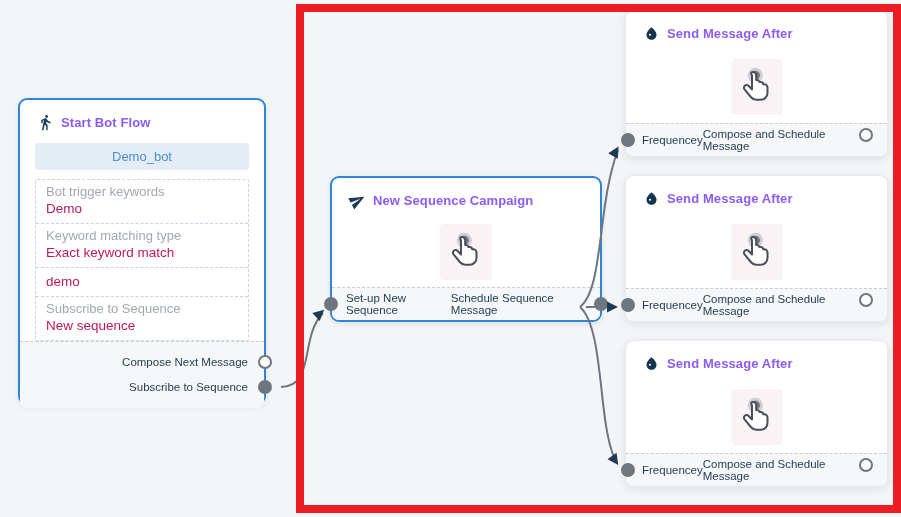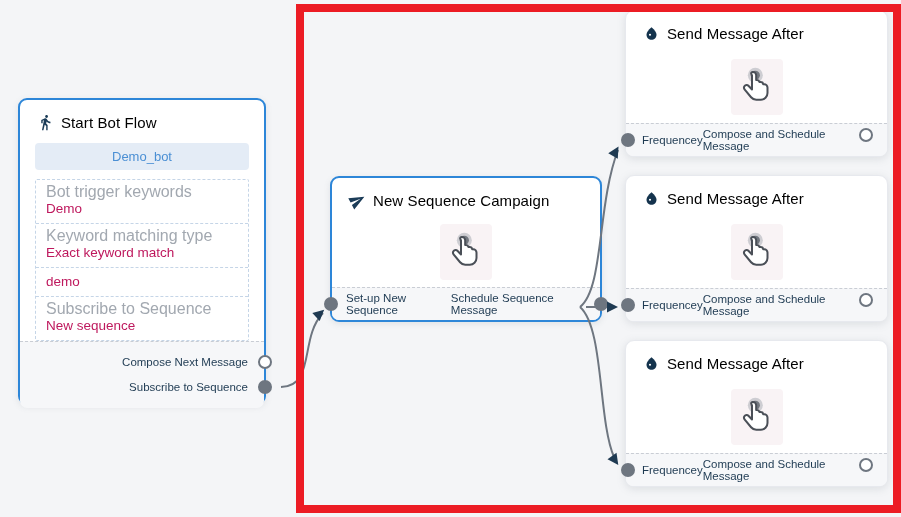--- a/index.html
+++ b/index.html
@@ -8,21 +8,21 @@
     background:#f4f5f7;
     font-family:"Liberation Sans", sans-serif;
     -webkit-font-smoothing:antialiased;
   }
   
   .node{position:absolute;background:#ffffff;border-radius:9px;box-sizing:border-box;
         display:flex;flex-direction:column;z-index:2;}
   .node.blue{border:2px solid #2d86d8;box-shadow:0 2px 6px rgba(110,120,135,.15);}
   .node.plain{border:1px solid #e7e9ee;box-shadow:0 2px 8px rgba(110,120,135,.18);}
   .node-header{display:flex;align-items:center;gap:7px;padding:13px 16px 8px 16px;}
-  .node-title{font-size:15px;font-weight:400;color:#000000;letter-spacing:.1px;white-space:nowrap;}
+  .node-title{font-size:13px;font-weight:700;color:#8b5cf6;letter-spacing:.1px;white-space:nowrap;}
   .hdr-icon{width:18px;height:18px;flex:0 0 auto;display:flex;align-items:center;justify-content:center;}
   .node-body{flex:1;display:flex;align-items:center;justify-content:center;}
   .hand-wrap{width:52px;height:56px;background:#f9f3f5;border-radius:4px;
              display:flex;align-items:center;justify-content:center;cursor:pointer;}
   .bottom-row{position:relative;background:#f6f7f9;border-top:1px dashed #c9cdd4;
               border-radius:0 0 7px 7px;display:flex;align-items:center;
               justify-content:space-between;font-size:11.5px;color:#1e3a52;
               height:32px;flex:0 0 auto;}
   
   .handle{width:14px;height:14px;border-radius:50%;box-sizing:border-box;
@@ -33,21 +33,21 @@
   .handle.on-right{right:-8px;}
   .handle.inset-left{left:-5px;}
   .handle.inline{position:static;transform:none;flex:0 0 auto;}
   
   #start-node{left:18px;top:98px;width:248px;height:307px;}
   .bot-pill{margin:4px 15px 0 15px;background:#e4ecf6;border-radius:4px;height:27px;
             line-height:27px;text-align:center;color:#4a8fd4;font-size:13px;cursor:pointer;}
   .fields{margin:9px 15px 0 15px;border:1px dashed #c5d5e7;border-radius:2px;}
   .field{padding:4px 10px 5px 10px;border-bottom:1px dashed #c5d5e7;}
   .field:last-child{border-bottom:none;}
-  .field .flabel{font-size:16px;color:#a2a8b0;line-height:15px;}
+  .field .flabel{font-size:13px;color:#a2a8b0;line-height:15px;}
   .field .fvalue{font-size:13.5px;color:#be185d;line-height:19px;}
   .start-outputs{margin-top:auto;background:#f6f7f9;border-top:1px dashed #c9cdd4;
                  border-radius:0 0 7px 7px;padding:7px 0 9px 0;}
   .out-row{position:relative;height:25px;display:flex;align-items:center;
            justify-content:flex-end;padding-right:16px;font-size:11.5px;color:#1e3a52;}
   
   #campaign-node{left:330px;top:176px;width:272px;height:146px;}
   #campaign-node .bottom-row{padding:0 10px 0 14px;}
   
   .send-node{left:625px;width:263px;height:147px;}

